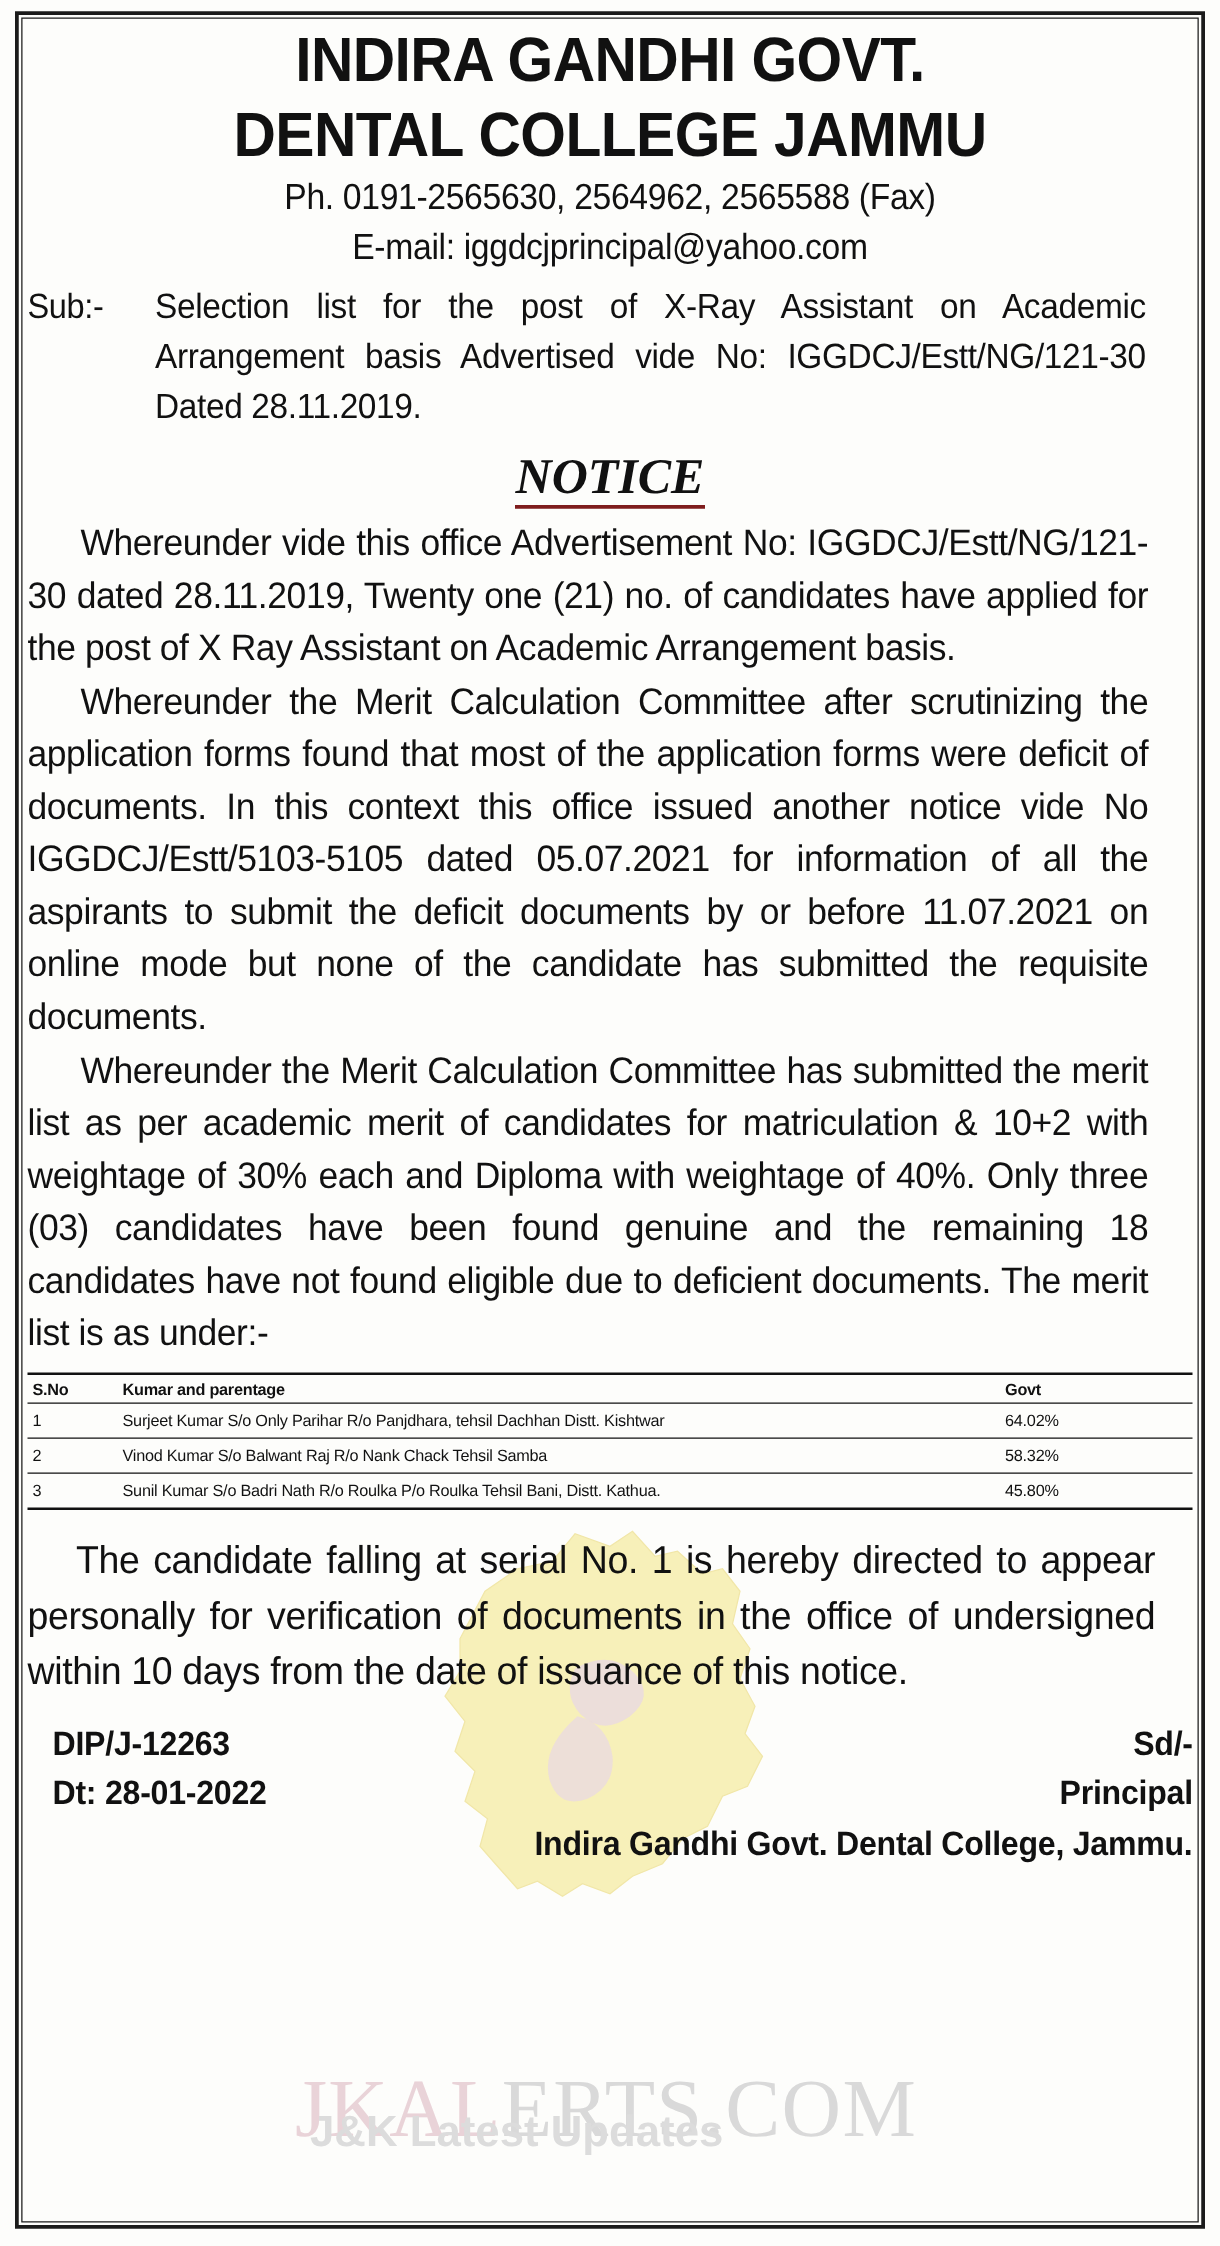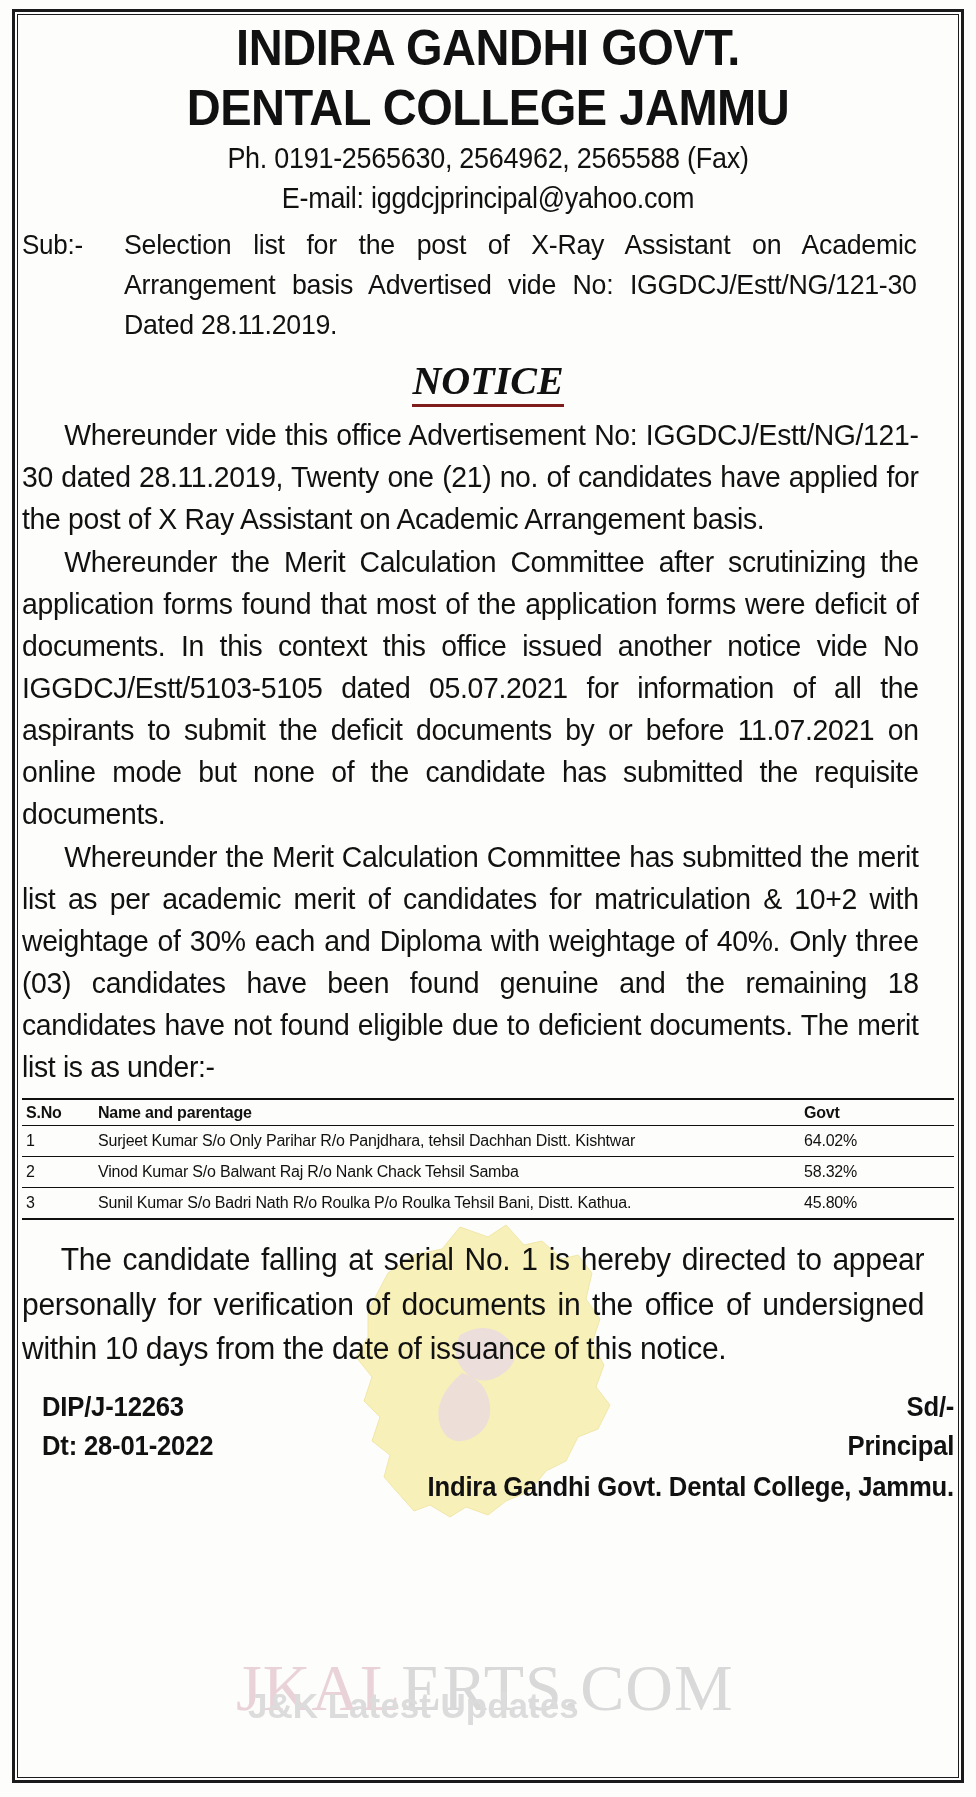--- a/index.html
+++ b/index.html
@@ -145,21 +145,21 @@
     transform: scaleX(0.962);
     transform-origin: left center;
   }
   p.body.lastpara { margin-bottom: 2px; }
 
   
   .merit-table {
     width: 100%;
     border-collapse: collapse;
     margin-top: 10px;
-    font-size: 16px;
+    font-size: 13px;
     letter-spacing: -0.2px;
     position: relative;
     background: transparent;
   }
   .merit-table th, .merit-table td {
     text-align: left;
     padding: 5px 0 5px 0;
     vertical-align: middle;
     background: transparent;
   }
@@ -263,21 +263,21 @@
     </div>
 
     <p class="body">Whereunder vide this office Advertisement No: IGGDCJ/Estt/NG/121-30 dated 28.11.2019, Twenty one (21) no. of candidates have applied for the post of X Ray Assistant on Academic Arrangement basis.</p>
     <p class="body">Whereunder the Merit Calculation Committee after scrutinizing the application forms found that most of the application forms were deficit of documents. In this context this office issued another notice vide No IGGDCJ/Estt/5103-5105 dated 05.07.2021 for information of all the aspirants to submit the deficit documents by or before 11.07.2021 on online mode but none of the candidate has submitted the requisite documents.</p>
     <p class="body lastpara">Whereunder the Merit Calculation Committee has submitted the merit list  as per academic merit of candidates for matriculation &amp; 10+2 with weightage of 30% each and Diploma with weightage of 40%. Only three (03) candidates have been found genuine and the remaining 18 candidates have not found eligible due to deficient documents. The merit list is as under:-</p>
 
     <table class="merit-table">
       <thead>
         <tr>
           <th class="col-sno">S.No</th>
-          <th class="col-name">Name and parentage</th>
+          <th class="col-name">Kumar and parentage</th>
           <th class="col-merit">Govt</th>
         </tr>
       </thead>
       <tbody>
         <tr>
           <td class="col-sno">1</td>
           <td class="col-name">Surjeet Kumar S/o Only Parihar R/o Panjdhara, tehsil Dachhan Distt. Kishtwar</td>
           <td class="col-merit">64.02%</td>
         </tr>
         <tr>

